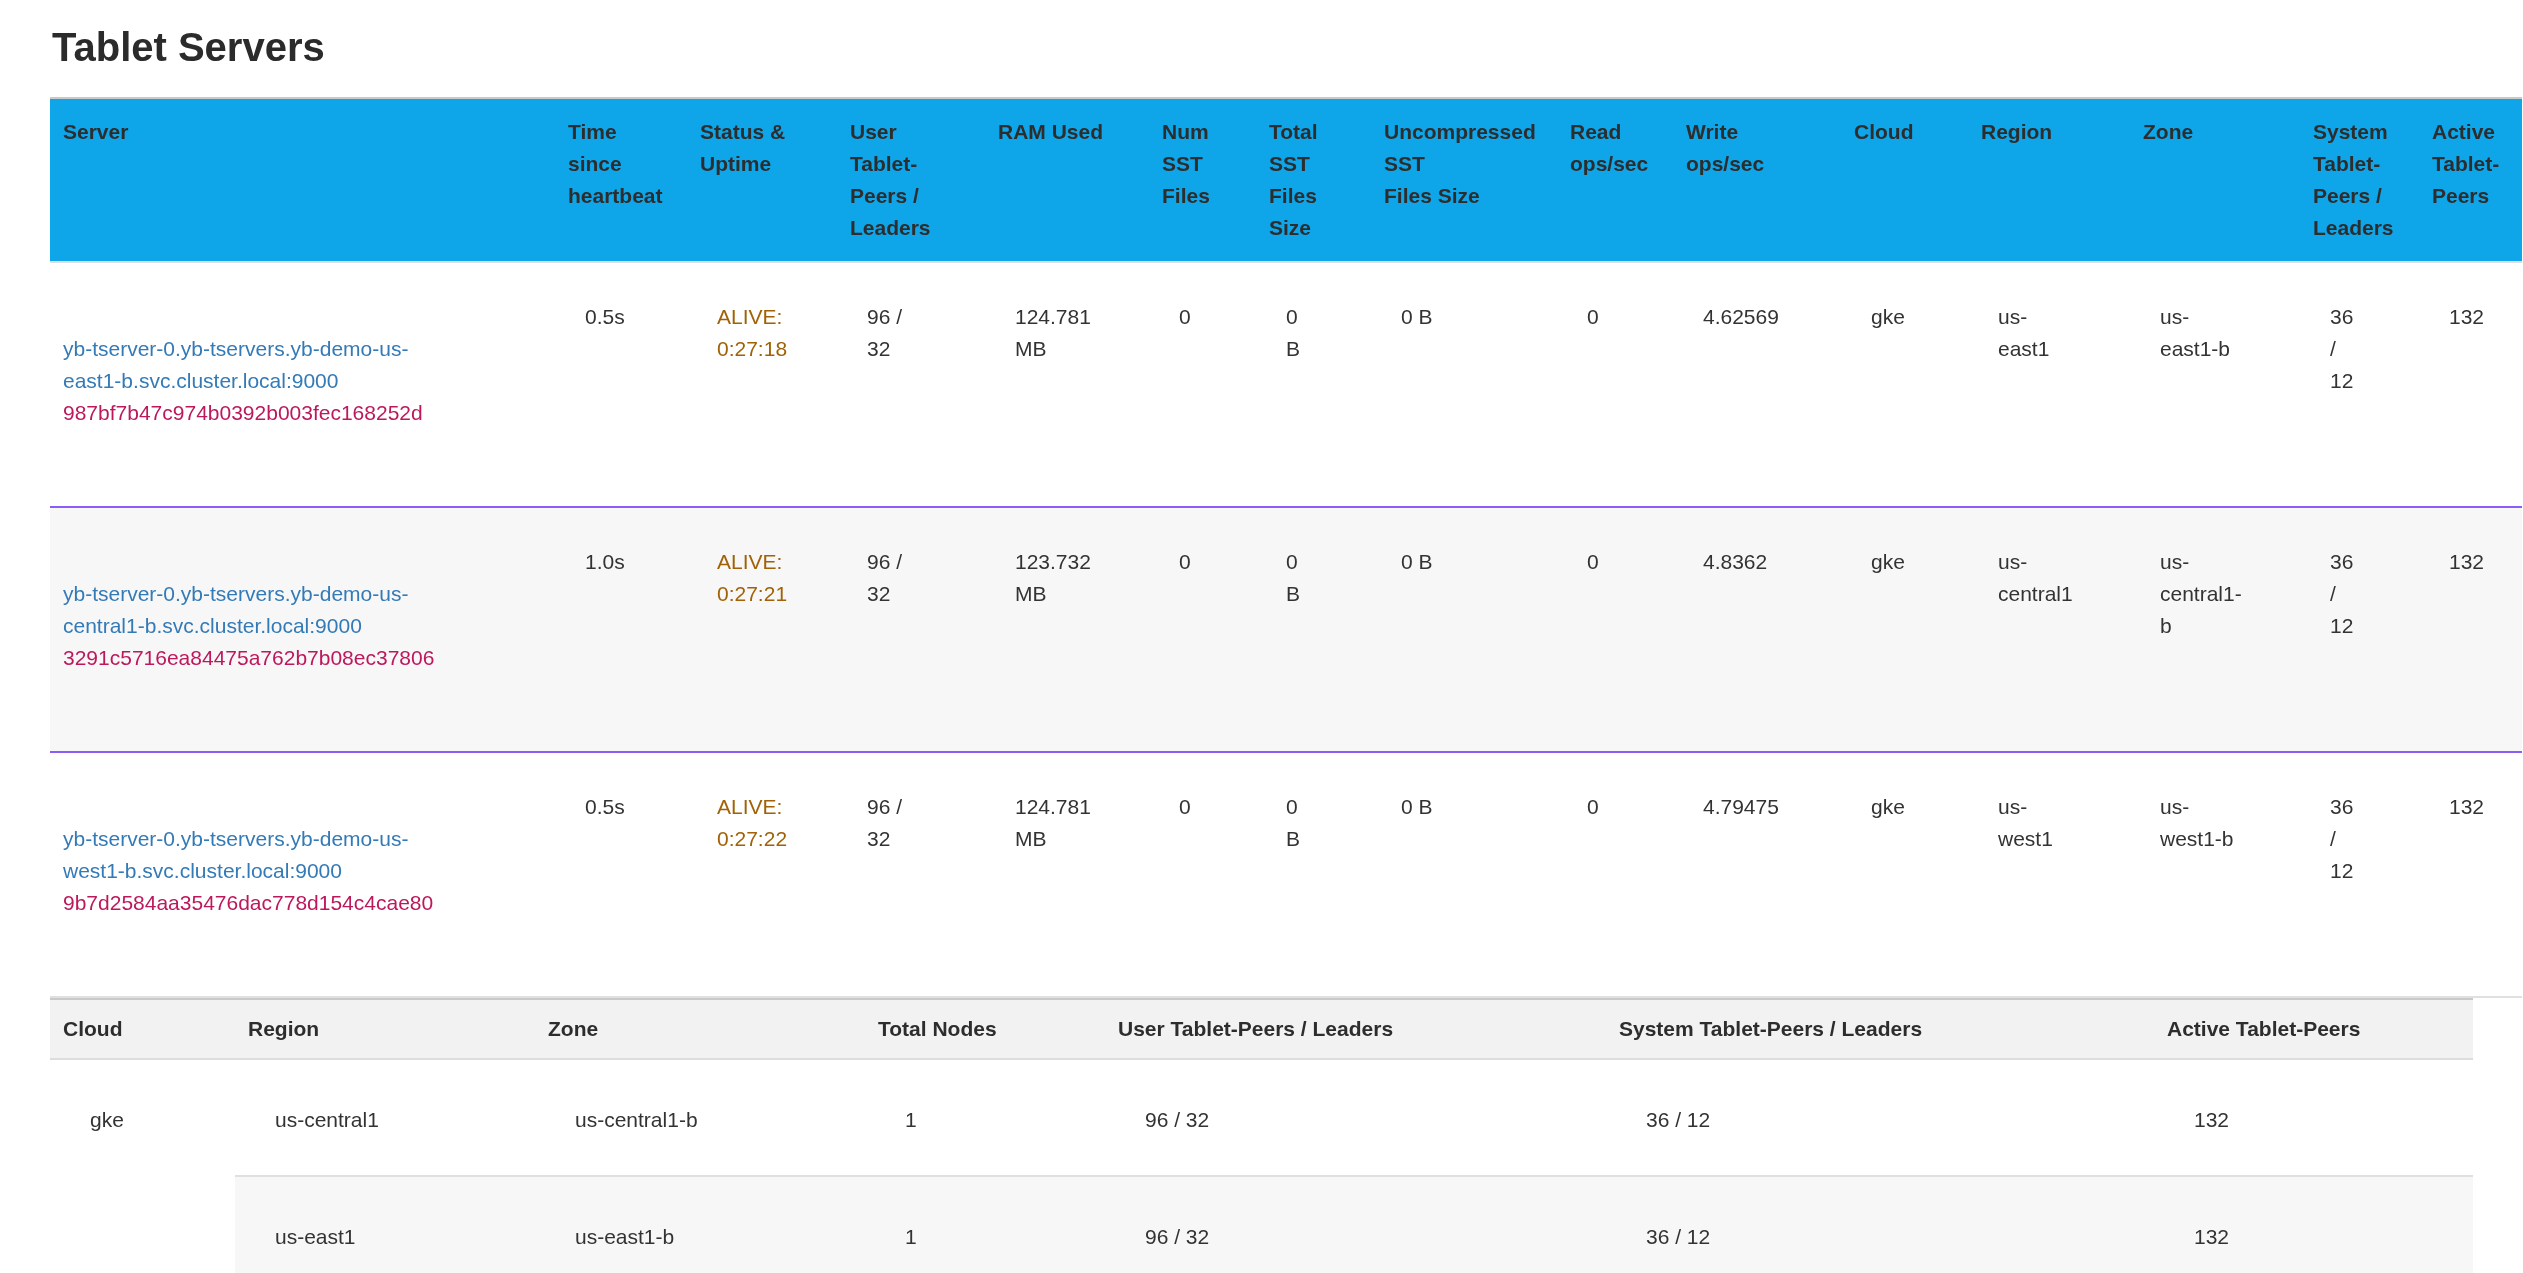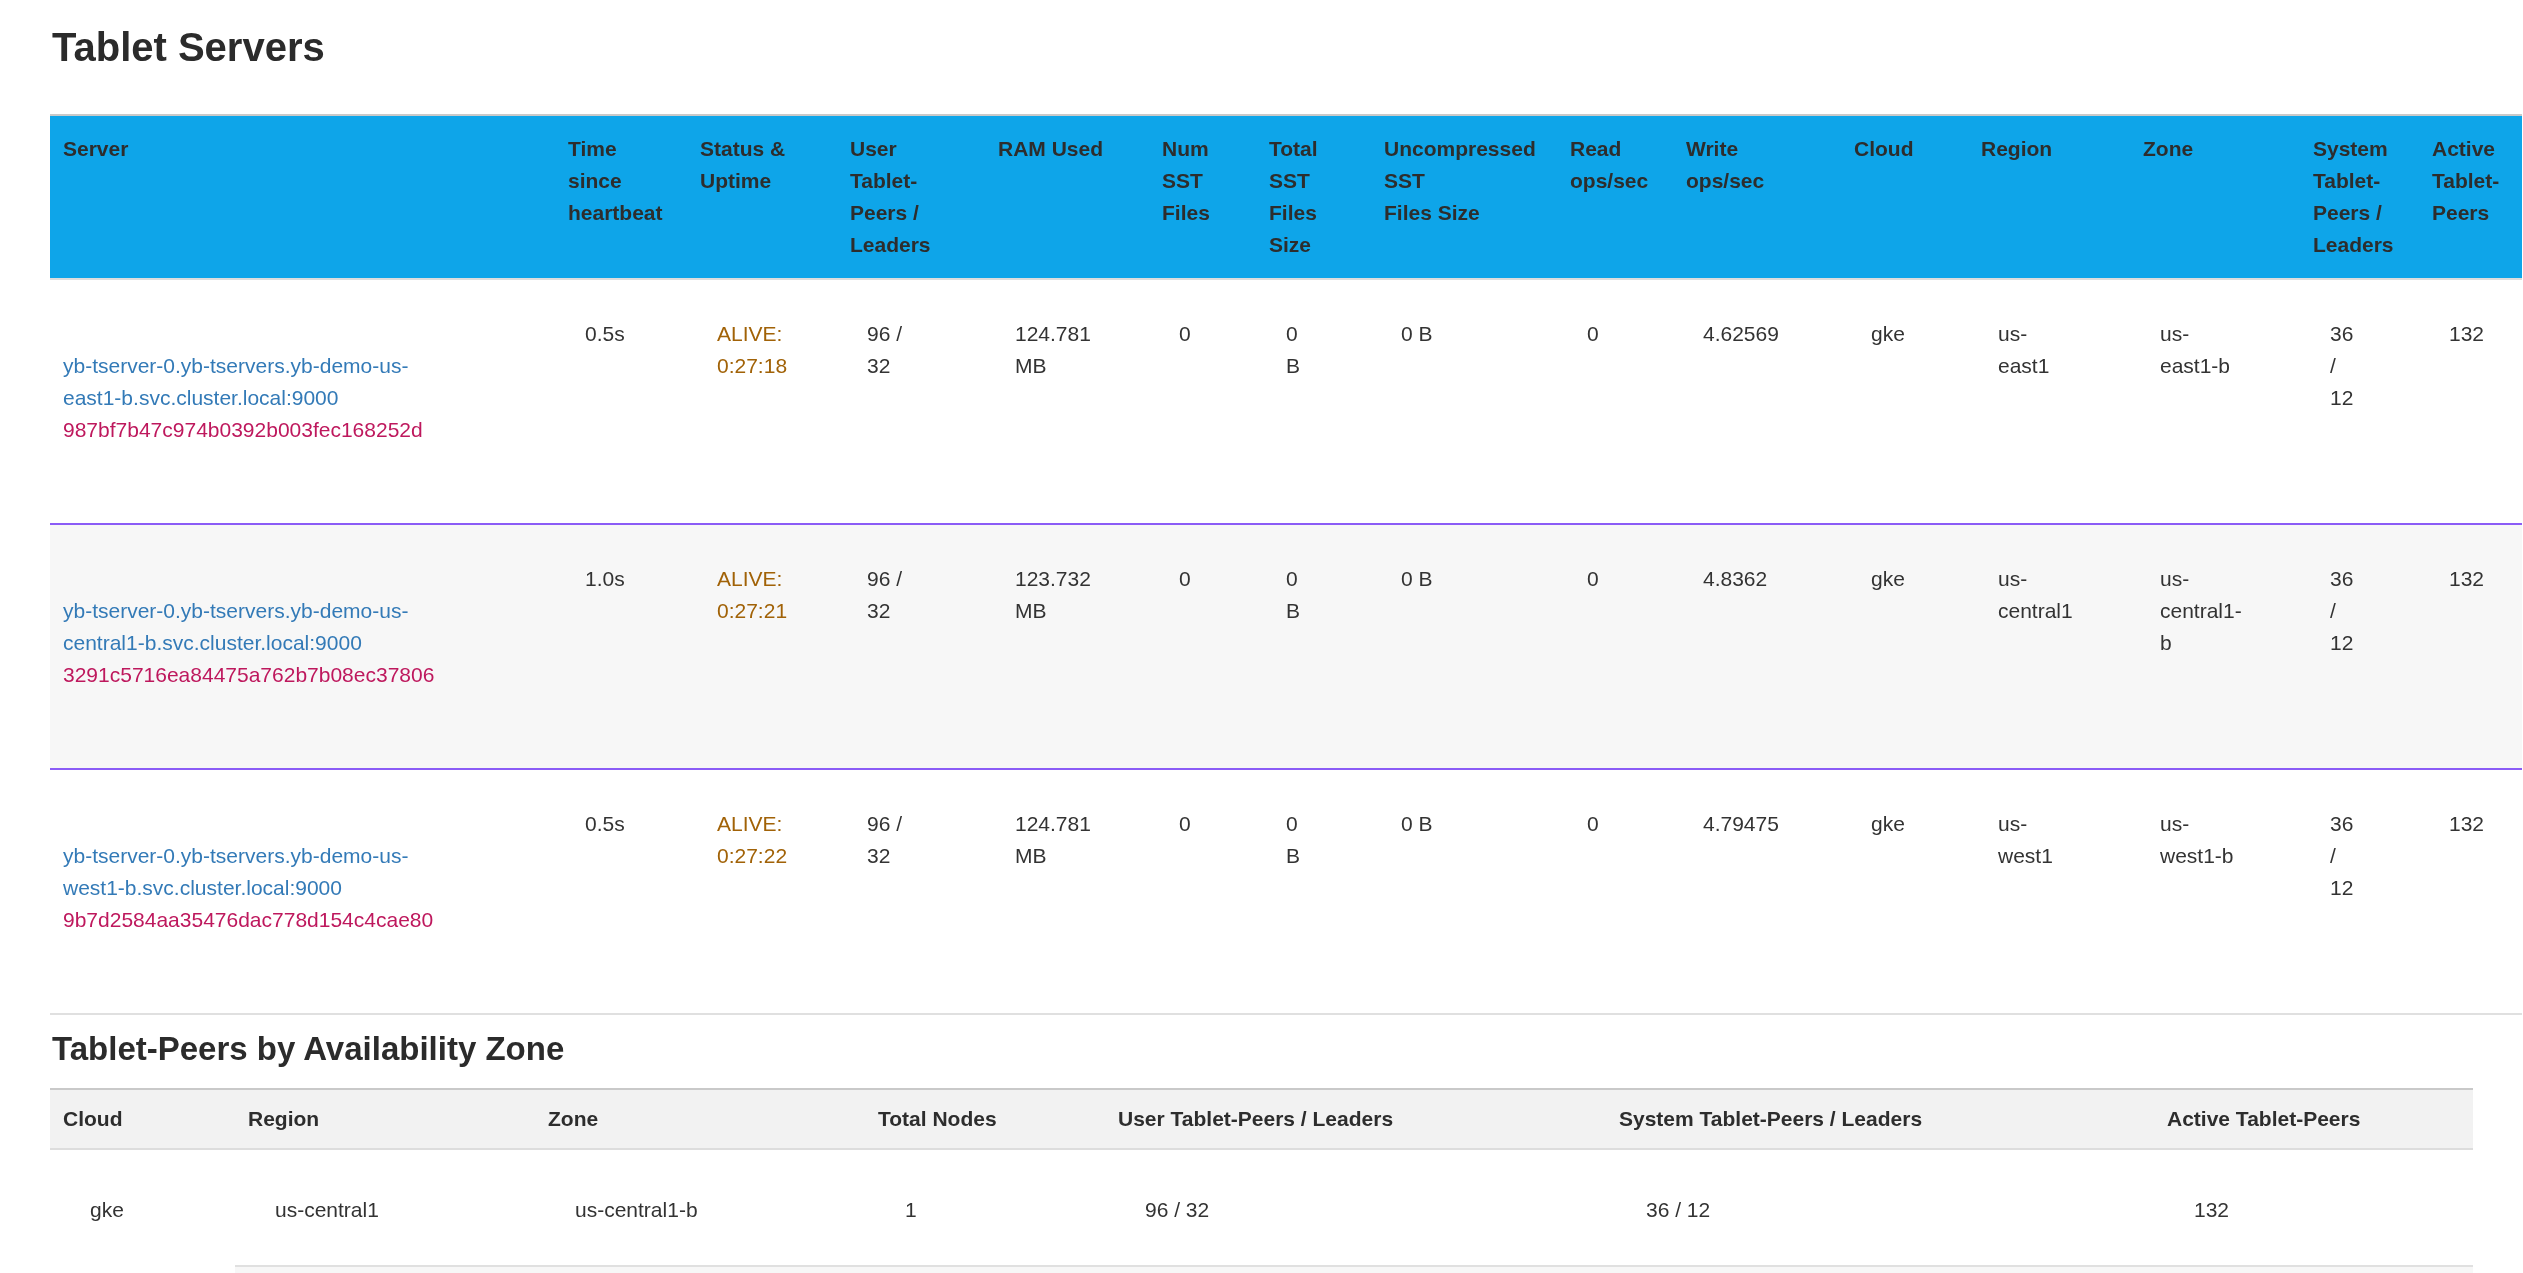--- a/index.html
+++ b/index.html
@@ -7,21 +7,21 @@
     margin: 0; padding: 0;
     background: #ffffff;
     font-family: "Liberation Sans", sans-serif;
     color: #333333;
   }
   body { width: 2523px; min-height: 1299px; position: relative; overflow: hidden; }
   .content { position: absolute; left: 50px; top: 0; width: 2423px; }
 
   h1.page-title {
     font-size: 40px; line-height: 46px; font-weight: bold;
-    color: #2b2b2b; margin: 24px 0 44px 2px;
+    color: #2b2b2b; margin: 24px 0 27px 2px;
   }
   h2.section-title {
     font-size: 33px; line-height: 40px; font-weight: bold;
     color: #2b2b2b; margin: 14px 0 19px 2px;
   }
 
   table { border-collapse: collapse; table-layout: fixed; width: 2423px; font-size: 21px; }
 
   
   table.tservers th {
@@ -213,21 +213,20 @@
         <td>us-
 west1-b</td>
         <td>36
 /
 12</td>
         <td>132</td>
       </tr>
     </tbody>
   </table>
 
-  <h2 class="section-title">Tablet-Peers by Availability Zone</h2>
 
   <table class="zones">
     <colgroup>
       <col style="width:185px">
         <col style="width:300px">
         <col style="width:330px">
         <col style="width:240px">
       <col style="width:501px">
         <col style="width:548px">
         <col style="width:319px">

